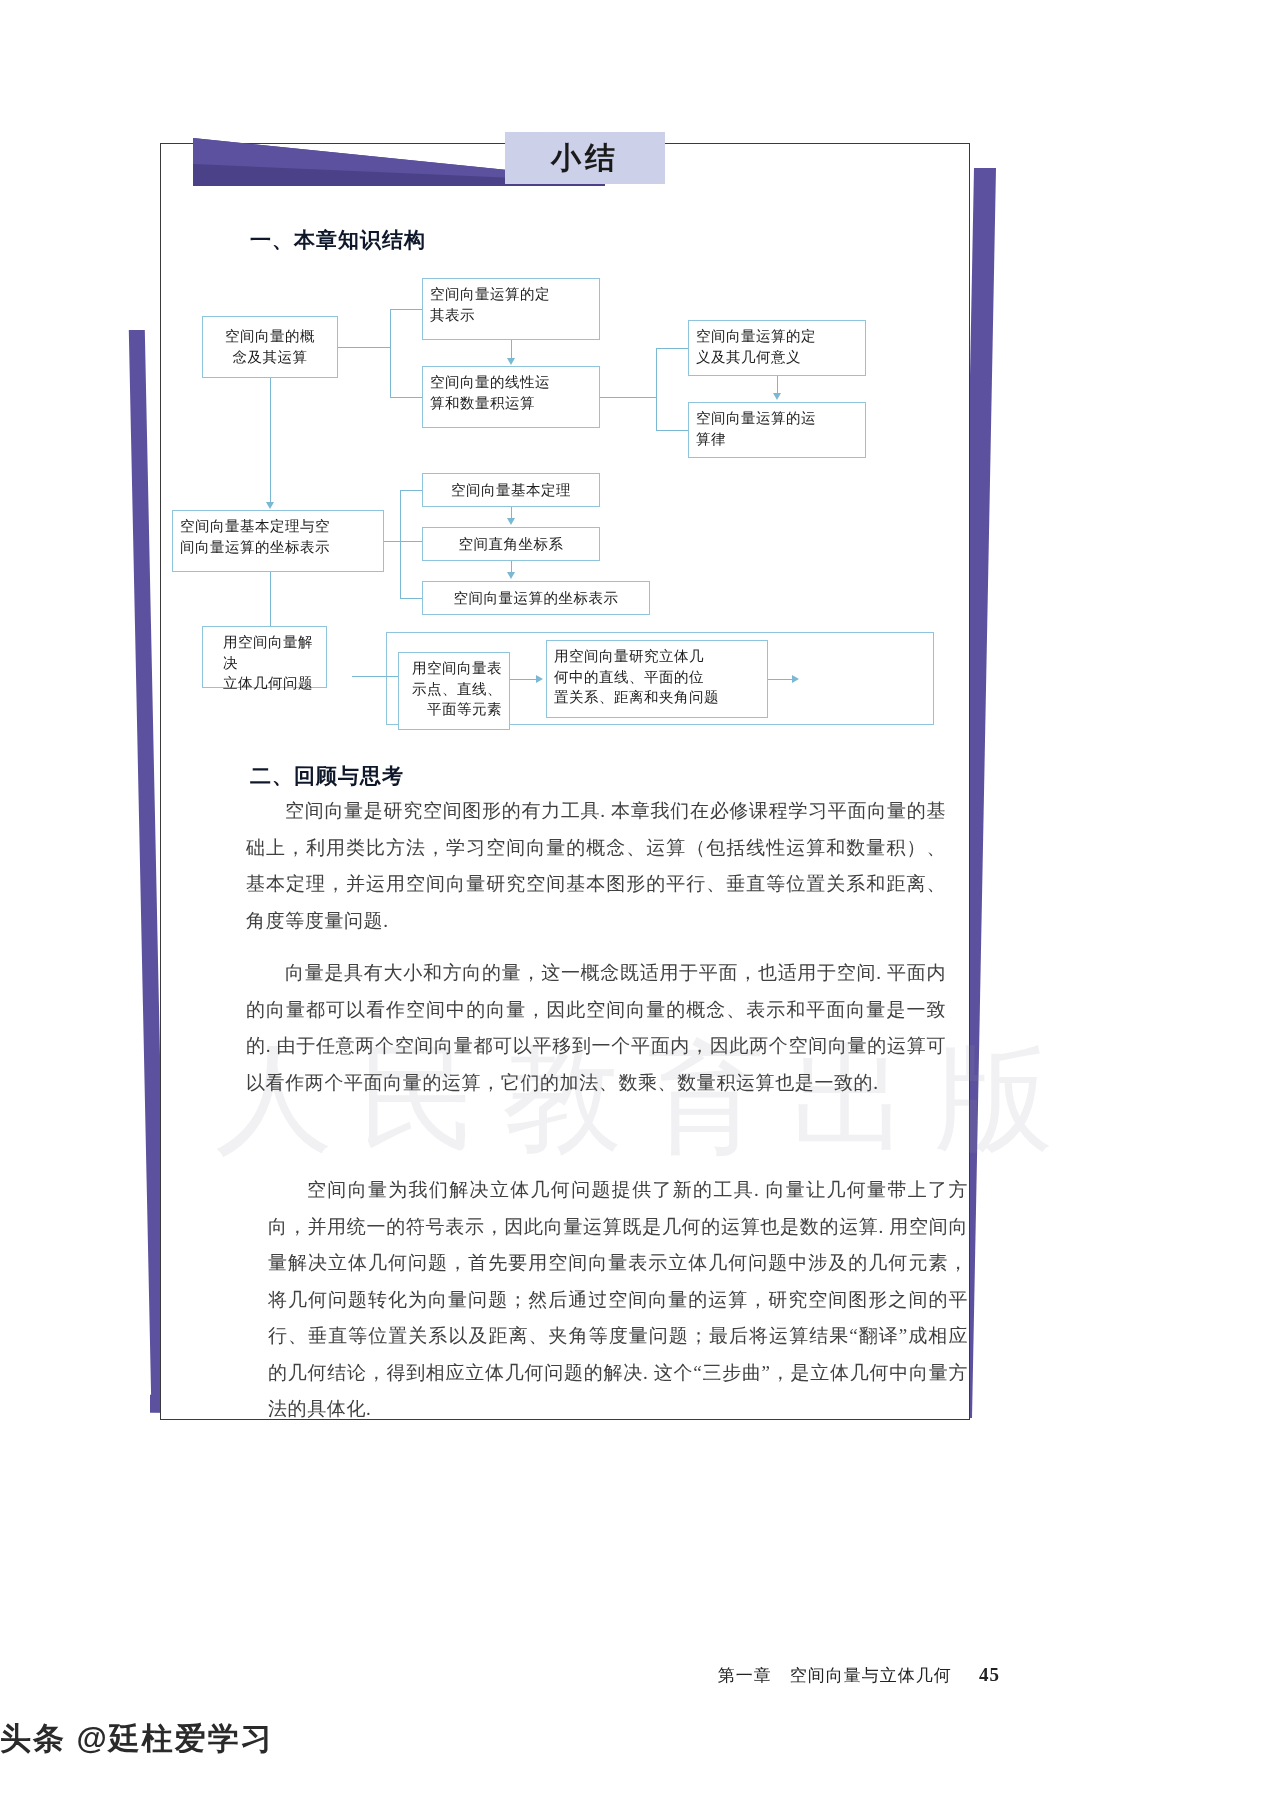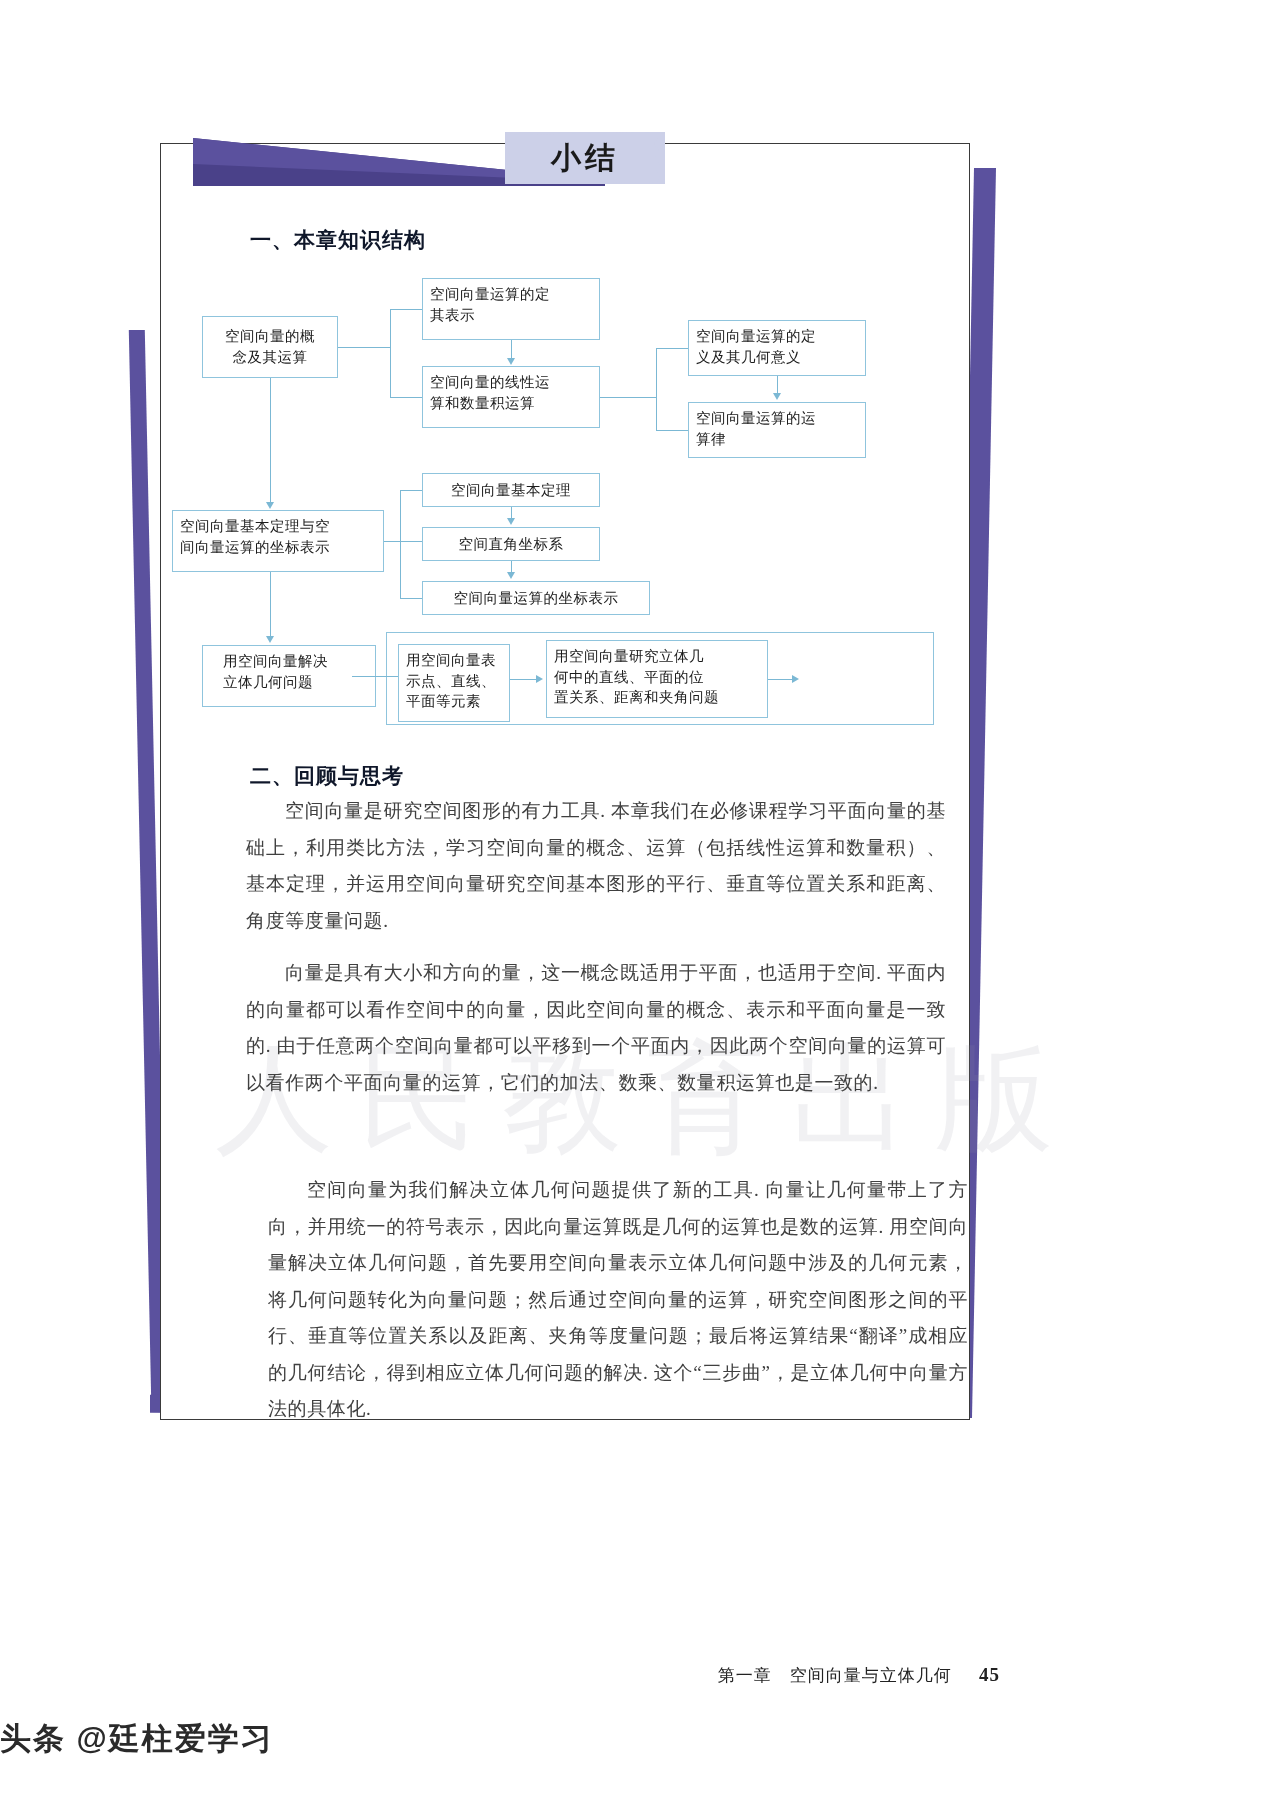--- a/index.html
+++ b/index.html
@@ -207,28 +207,28 @@
 
     <div class="ln lnv" style="left:351px;top:237px;height:12px;"></div>
     <div class="arrow down" style="left:347px;top:248px;"></div>
 
     <div class="ln lnv" style="left:351px;top:291px;height:12px;"></div>
     <div class="arrow down" style="left:347px;top:302px;"></div>
 
     <div class="ln lnv" style="left:110px;top:302px;height:65px;"></div>
     <div class="arrow down" style="left:106px;top:366px;"></div>
 
-    <div class="node" style="left:42px;top:375px;width:174px;height:62px;padding-left:20px;">
+    <div class="node" style="left:42px;top:356px;width:125px;height:62px;padding-left:20px;">
       <span style="white-space:pre-line">用空间向量解决
 立体几何问题</span>
     </div>
 
     <div class="grp" style="left:226px;top:362px;width:548px;height:93px;"></div>
 
-    <div class="node" style="left:238px;top:374px;width:112px;height:78px;">
+    <div class="node" style="left:238px;top:382px;width:112px;height:78px;text-align:right;">
       <span style="white-space:pre-line">用空间向量表
 示点、直线、
 平面等元素</span>
     </div>
     <div class="node" style="left:386px;top:370px;width:222px;height:78px;">
       <span style="white-space:pre-line">用空间向量研究立体几
 何中的直线、平面的位
 置关系、距离和夹角问题</span>
     </div>
 

